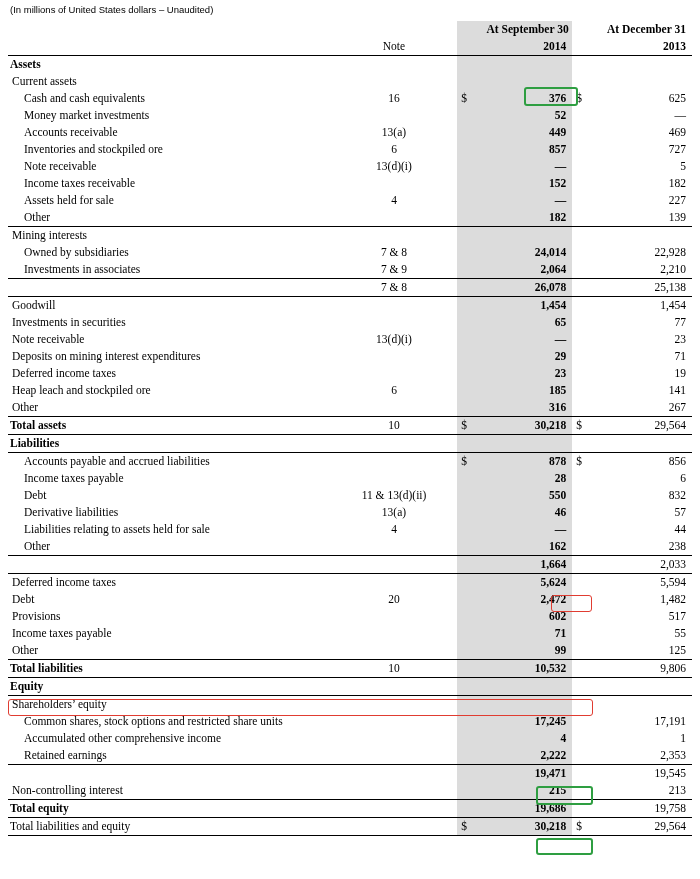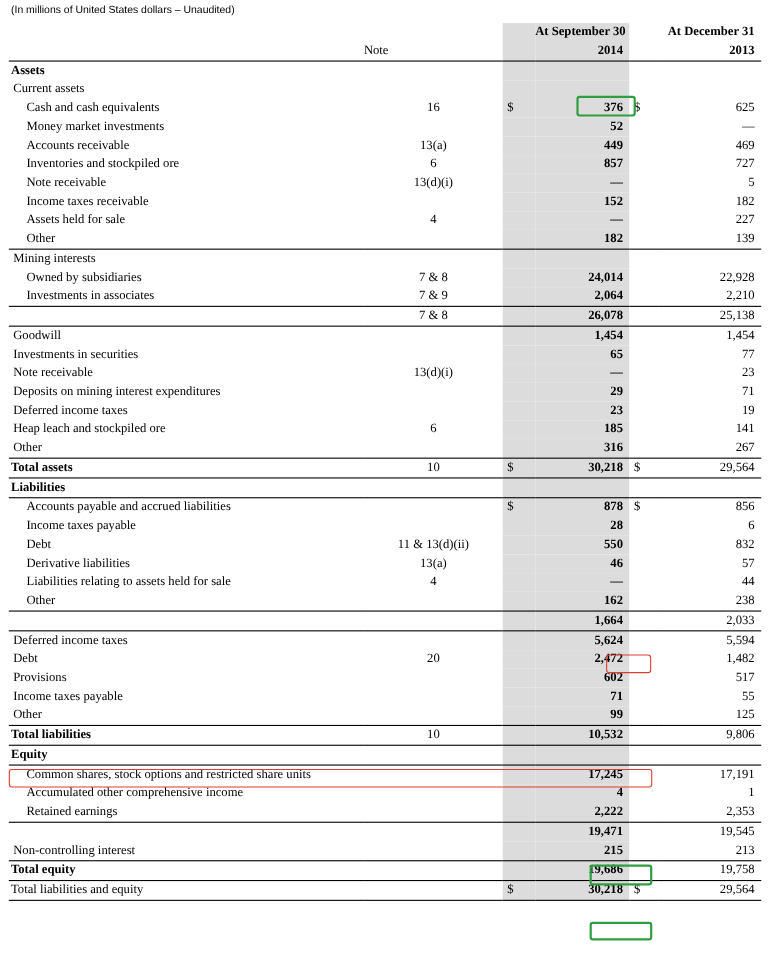--- a/index.html
+++ b/index.html
@@ -66,21 +66,21 @@
   .hdr-cell {
     font-weight: bold;
     text-align: right;
     padding-right: 6px !important;
     vertical-align: bottom;
     font-size: 11.5px;
     line-height: 14px;
     white-space: normal;
   }
   .hdr-note {
-    text-align: left;
+    text-align: center;
     vertical-align: bottom;
     font-size: 11.5px;
   }
   .hdr-row td { height: 34px; }
 
   
   .ann {
     position: absolute;
     box-sizing: border-box;
     pointer-events: none;
@@ -410,20 +410,28 @@
         </tr>
         <tr class="rule-bot">
           <td class="lbl-0" style="font-weight: bold;">Equity</td>
           <td class="note"></td>
           <td class="cur shade"></td>
           <td class="val1 shade"></td>
           <td class="cur"></td>
           <td class="val2"></td>
         </tr>
         <tr>
+          <td class="lbl-1">Shareholders’ equity</td>
+          <td class="note"></td>
+          <td class="cur shade"></td>
+          <td class="val1 shade"></td>
+          <td class="cur"></td>
+          <td class="val2"></td>
+        </tr>
+        <tr>
           <td class="lbl-2">Common shares, stock options and restricted share units</td>
           <td class="note"></td>
           <td class="cur shade"></td>
           <td class="val1 shade">17,245</td>
           <td class="cur"></td>
           <td class="val2">17,191</td>
         </tr>
         <tr>
           <td class="lbl-2">Accumulated other comprehensive income</td>
           <td class="note"></td>

